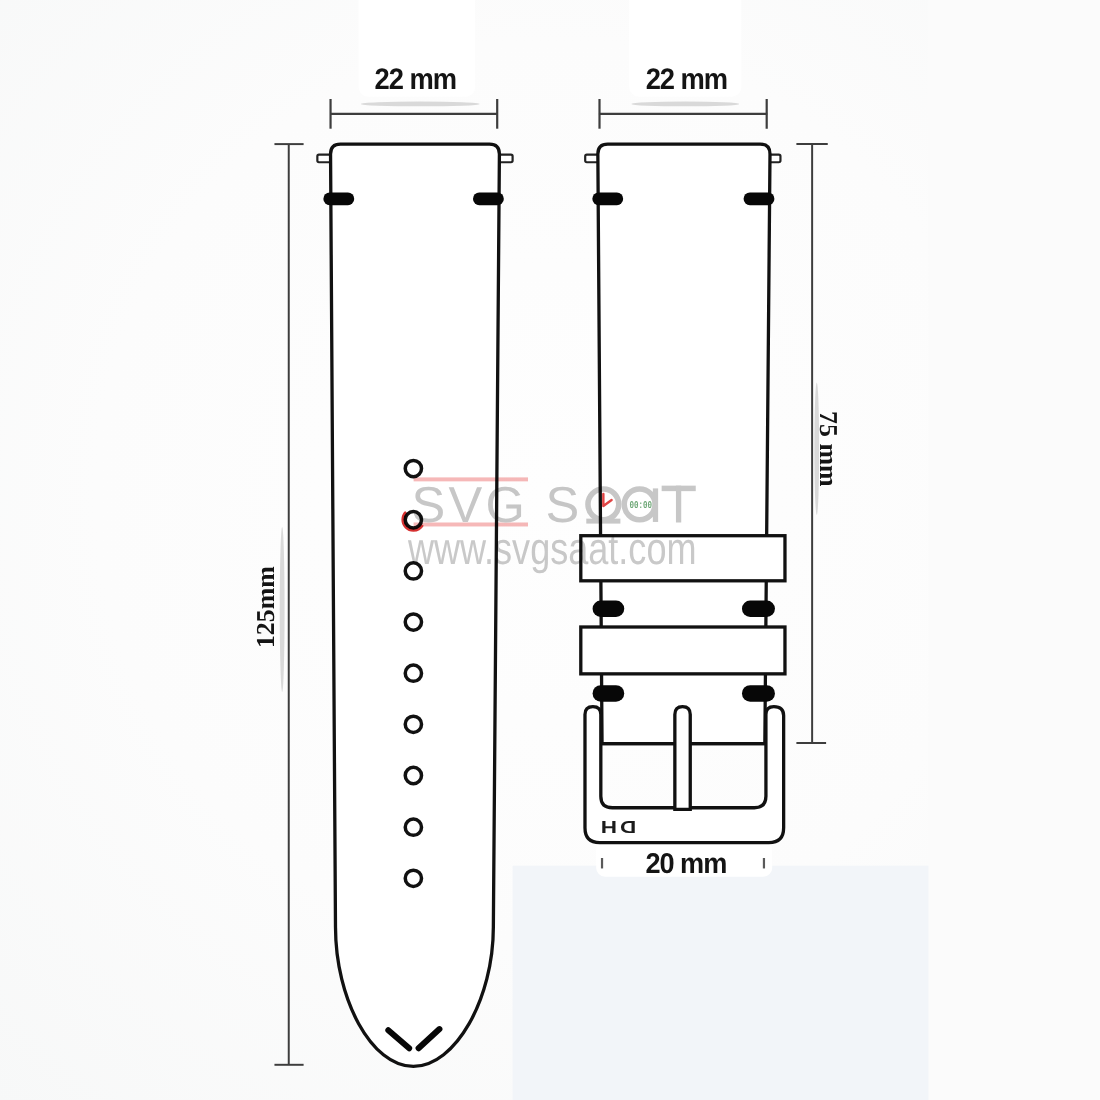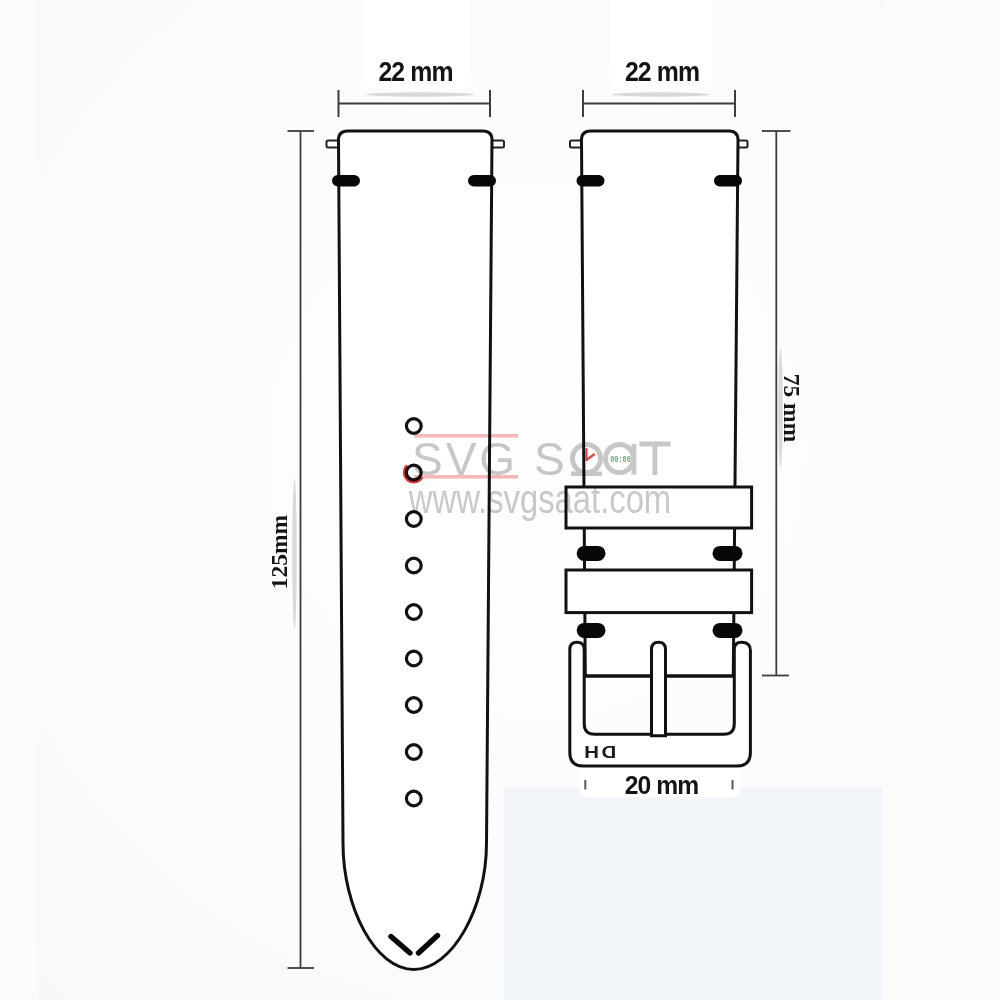--- a/index.html
+++ b/index.html
@@ -1,16 +1,16 @@
 <!DOCTYPE html>
 <html><head>
 <meta charset="utf-8">
 <style>
   html,body{margin:0;padding:0;background:#fbfbfb;}
-  .page{position:relative;width:844px;height:1000px;overflow:hidden;font-family:"Liberation Sans",sans-serif;padding-left:38px;}
+  .page{position:relative;width:844px;height:1000px;overflow:hidden;font-family:"Liberation Sans",sans-serif;}
 </style>
 </head>
 <body>
 <div class="page">
 <svg width="1000" height="1000" viewBox="0 0 1000 1000" xmlns="http://www.w3.org/2000/svg">
   <defs>
     <radialGradient id="bgv" cx="0.5" cy="0.45" r="0.75">
       <stop offset="0" stop-color="#fefefe"></stop>
       <stop offset="0.55" stop-color="#fcfcfc"></stop>
       <stop offset="1" stop-color="#f7f8f8"></stop>

